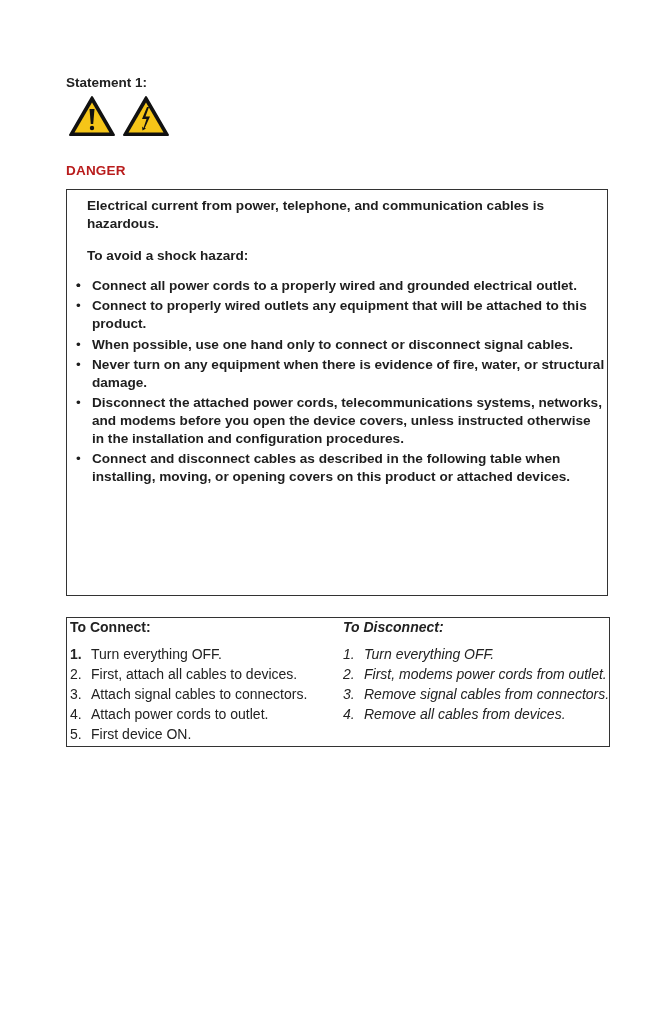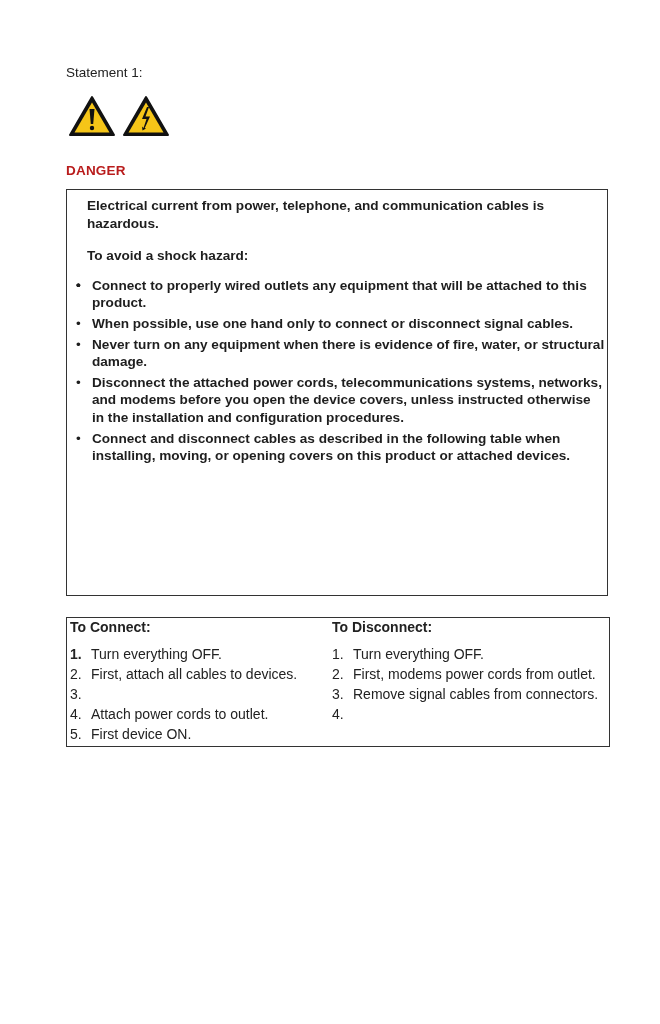--- a/index.html
+++ b/index.html
@@ -1,20 +1,20 @@
 <!DOCTYPE html>
 <html><head>
 <meta charset="utf-8">
 <style>
   html, body { margin: 0; padding: 0; }
   body {
     width: 660px; height: 1024px; background: #ffffff; position: relative;
     font-family: "Liberation Sans", sans-serif; color: #1a1a1a; overflow: hidden;
   }
-  .stmt-title { position: absolute; left: 66px; top: 65px; font-size: 13.5px; font-weight: normal; color: #222; }
+  .stmt-title { position: absolute; left: 66px; top: 75px; font-size: 13.5px; font-weight: bold; color: #222; }
   .icons { position: absolute; left: 68px; top: 95px; display: flex; gap: 6px; }
   .icons svg { width: 48px; height: 42px; display: block; }
   .danger { position: absolute; left: 66px; top: 163px; font-size: 13.5px; font-weight: bold; color: #b91c1c; letter-spacing: 0.2px; }
   .danger-box {
     position: absolute; left: 66px; top: 189px; width: 542px; height: 407px;
     border: 1.5px solid #333; box-sizing: border-box;
   }
   .danger-text {
     position: absolute; left: 75px; top: 185px; width: 530px;
     font-size: 13.6px; font-weight: bold; line-height: 17.6px; color: #1e1e1e;
@@ -23,21 +23,21 @@
   .danger-text .intro2 { margin-top: 15px; }
   .danger-text ul { list-style: none; margin: 4px 0 0 0; padding: 0; }
   .danger-text li { position: relative; padding-left: 17px; margin-bottom: 3px; }
   .danger-text li .bullet { position: absolute; left: 1px; top: 0; font-weight: normal; }
   .table-box {
     position: absolute; left: 66px; top: 617px; width: 544px; height: 130px;
     border: 1.5px solid #333; box-sizing: border-box;
   }
   .col { position: absolute; top: 619px; font-size: 14px; color: #222; }
   .col.left { left: 70px; }
-  .col.right { left: 332px; }
+  .col.right { left: 343px; font-style: italic; }
   .col .head { font-weight: bold; margin-bottom: 9px; line-height: 16px; }
   .col .step { line-height: 20px; display: flex; }
   .col .step .num { width: 21px; }
 </style>
 </head>
 <body>
 
 <div class="stmt-title">Statement 1:</div>
 
 <div class="icons">
@@ -55,21 +55,21 @@
 </div>
 
 <div class="danger">DANGER</div>
 
 <div class="danger-box"></div>
 <div class="danger-text">
   <p>Electrical current from power, telephone, and communication cables is hazardous.</p>
   <p class="intro2">To avoid a shock hazard:</p>
   <ul>
     <li><span class="bullet">•</span></li>
-    <li><span class="bullet">•</span></li>
+    <li><span class="bullet">•</span><span>Connect all power cords to a properly wired and grounded electrical outlet.</span></li>
     <li><span class="bullet">•</span><span>Connect to properly wired outlets any equipment that will be attached to this product.</span></li>
     <li><span class="bullet">•</span><span>When possible, use one hand only to connect or disconnect signal cables.</span></li>
     <li><span class="bullet">•</span><span>Never turn on any equipment when there is evidence of fire, water, or structural damage.</span></li>
     <li><span class="bullet">•</span><span>Disconnect the attached power cords, telecommunications systems, networks, and modems before you open the device covers, unless instructed otherwise in the installation and configuration procedures.</span></li>
     <li><span class="bullet">•</span><span>Connect and disconnect cables as described in the following table when installing, moving, or opening covers on this product or attached devices.</span></li>
   </ul>
 </div>
 
 <div class="table-box"></div>
 
@@ -78,20 +78,21 @@
   <div class="step">
       <span class="num" style="font-weight:bold">1.</span>
       <span>Turn everything OFF.</span>
     </div>
   <div class="step">
       <span class="num">2.</span>
       <span>First, attach all cables to devices.</span>
     </div>
   <div class="step">
       <span class="num">3.</span>
+      <span>Attach signal cables to connectors.</span>
     </div>
   <div class="step">
       <span class="num">4.</span>
       <span>Attach power cords to outlet.</span>
     </div>
   <div class="step">
       <span class="num">5.</span>
       <span>First device ON.</span>
     </div>
 </div>
@@ -105,14 +106,15 @@
   <div class="step">
       <span class="num">2.</span>
       <span>First, modems power cords from outlet.</span>
     </div>
   <div class="step">
       <span class="num">3.</span>
       <span>Remove signal cables from connectors.</span>
     </div>
   <div class="step">
       <span class="num">4.</span>
+      <span>Remove all cables from devices.</span>
     </div>
 </div>
 
 </body></html>

